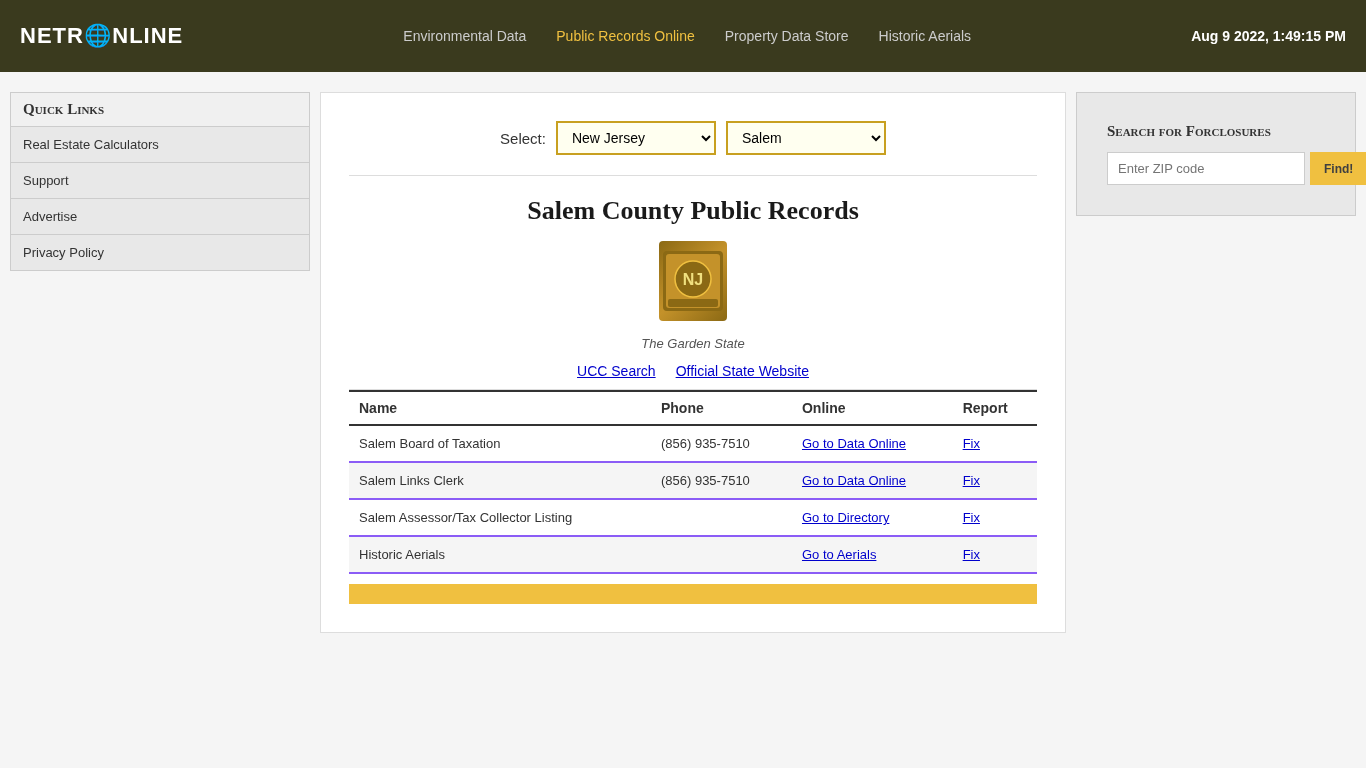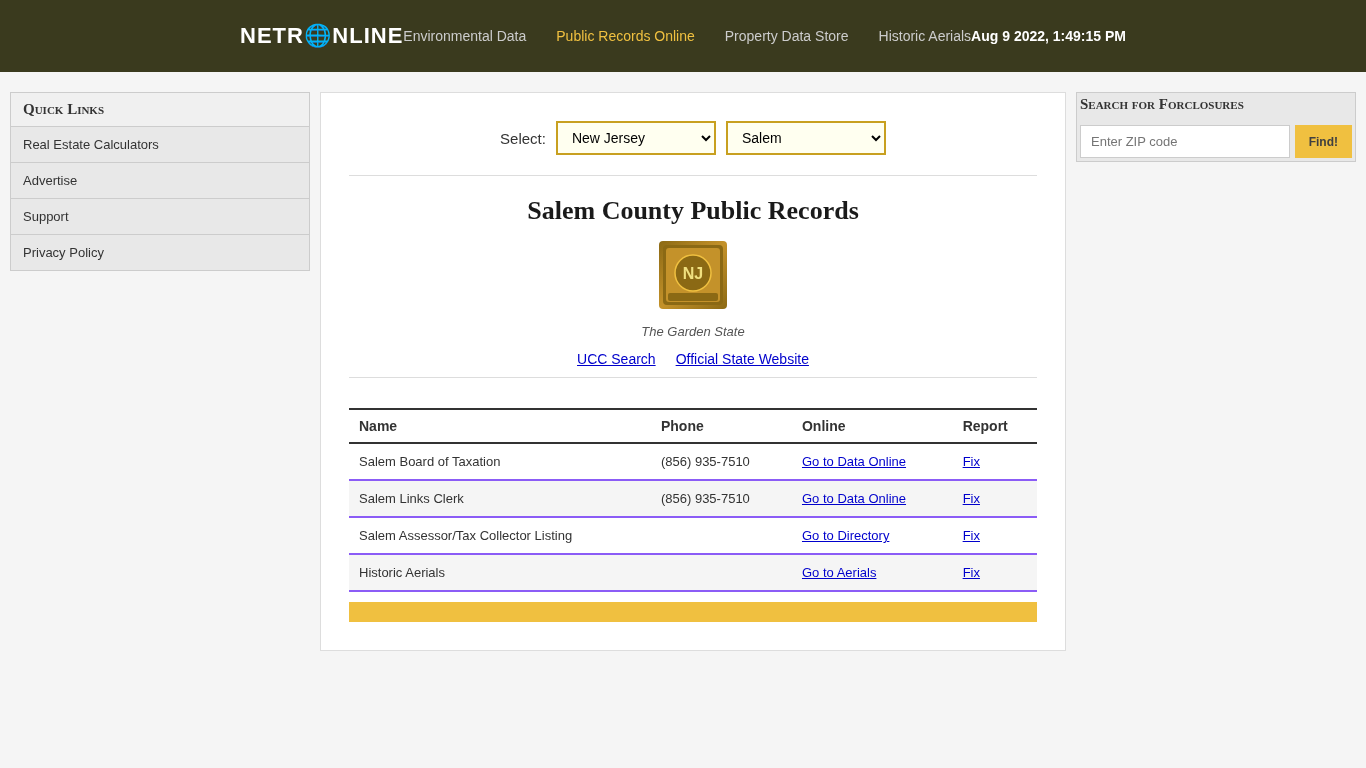--- a/index.html
+++ b/index.html
@@ -5,21 +5,21 @@
     * { margin: 0; padding: 0; box-sizing: border-box; }
     body { font-family: Arial, sans-serif; font-size: 14px; background: #f5f5f5; }
 
     
     #header {
       background: #3a3a1e;
       display: flex;
       align-items: center;
       padding: 16px 20px;
       height: 72px;
-      justify-content: center;
+      justify-content: space-between;
     }
     #logo {
       color: white;
       font-size: 22px;
       font-weight: bold;
       letter-spacing: 1px;
     }
     #logo span { color: #f0c040; }
     #nav {
       display: flex;
@@ -113,21 +113,21 @@
     }
     #county-title {
       font-family: 'Times New Roman', serif;
       font-size: 26px;
       font-weight: bold;
       color: #1a1a1a;
     }
     #state-seal {
       margin: 15px auto;
       width: 68px;
-      height: 68px;
+      height: 80px;
       display: block;
       background: linear-gradient(135deg, #8B6914, #c4922a, #8B6914);
       border-radius: 4px;
       display: flex;
       align-items: center;
       justify-content: center;
       font-size: 30px;
     }
     #state-motto {
       font-style: italic;
@@ -145,21 +145,20 @@
       color: #0000cc;
       text-decoration: underline;
       font-size: 14px;
       cursor: pointer;
     }
 
     
     #records-table {
       width: 100%;
       border-collapse: collapse;
-      margin-top: 30px;
     }
     #records-table th {
       text-align: left;
       border-bottom: 2px solid #333;
       border-top: 2px solid #333;
       padding: 8px 10px;
       font-size: 14px;
       color: #333;
     }
     #records-table td {
@@ -185,21 +184,21 @@
     }
 
     
     #right-sidebar {
       width: 280px;
       flex-shrink: 0;
     }
     #foreclosure-box {
       background: #e8e8e8;
       border: 1px solid #ccc;
-      padding: 3px;
+      padding: 30px;
     }
     #foreclosure-title {
       font-family: 'Times New Roman', serif;
       font-size: 15px;
       font-variant: small-caps;
       font-weight: bold;
       color: #333;
       margin-bottom: 12px;
     }
     #foreclosure-form {
@@ -238,22 +237,22 @@
     <a class="nav-item">Historic Aerials</a>
   </nav>
   <div id="datetime">Aug 9 2022, 1:49:15 PM</div>
 </header>
 
 <div id="content-wrapper">
 
   <aside id="sidebar">
     <div id="quick-links-title">Quick Links</div>
     <a class="sidebar-link">Real Estate Calculators</a>
+    <a class="sidebar-link">Support</a>
     <a class="sidebar-link">Advertise</a>
-    <a class="sidebar-link">Support</a>
     <a class="sidebar-link">Privacy Policy</a>
   </aside>
 
   <main id="main">
 
     <div id="select-bar">
       <label>Select:</label>
       <select class="state-select">
         <option>New Jersey</option>
       </select>

